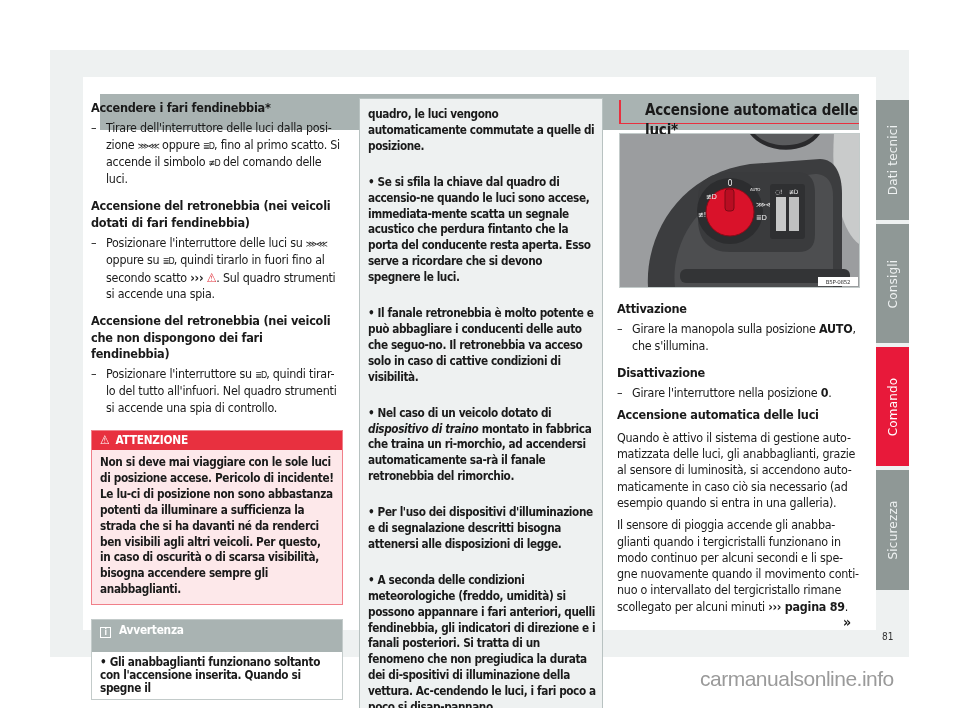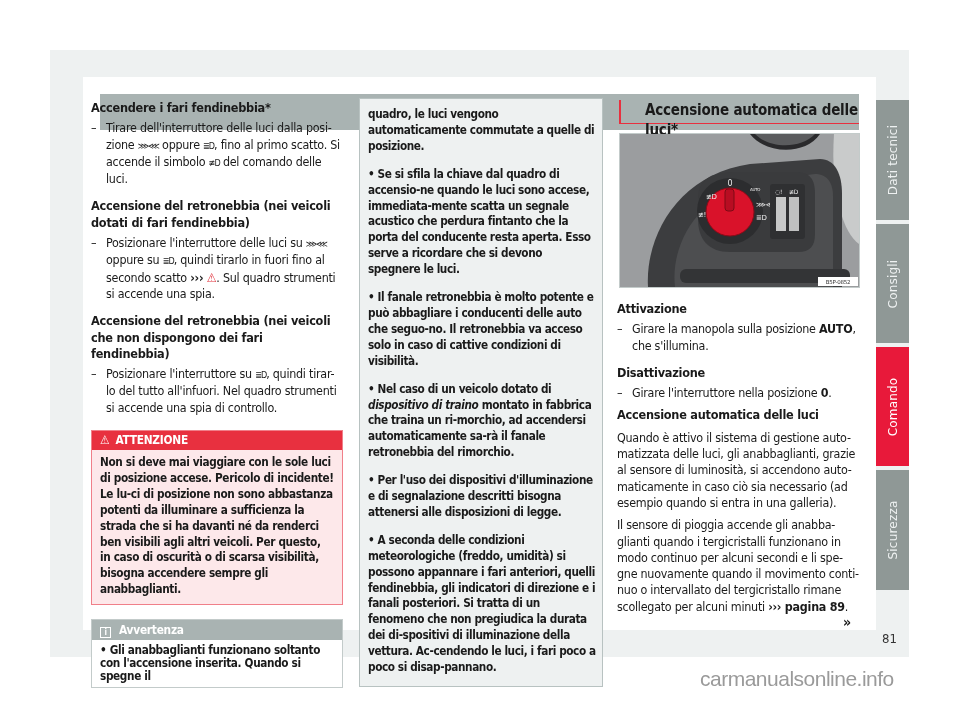--- a/index.html
+++ b/index.html
@@ -22,41 +22,41 @@
   .gap { height: 11px; }
   .sym { font-size: 9px; letter-spacing: -1px; }
   .warn-tri { color: #e0303a; }
 
   .attn { margin-top: 14px; width: 252px; border: 1px solid #f07f89; background: #fde8ea; }
   .attn-head { background: #e8303f; color: #fff; font-weight: bold; font-size: 11.8px; height: 19px; line-height: 19px; padding-left: 8px; }
   .attn-head .tri { font-size: 12px; margin-right: 6px; }
   .attn-body { padding: 5px 8px 6px 8px; font-weight: bold; font-size: 11.7px; line-height: 15.9px; letter-spacing: -0.35px; }
 
   .note { margin-top: 14px; width: 252px; border: 1px solid #c3cbca; background: #fff; }
-  .note-head { background: #a9b3b2; color: #fff; font-weight: bold; font-size: 11.8px; height: 20px; line-height: 20px; padding-left: 8px; }
+  .note-head { background: #a9b3b2; color: #fff; font-weight: bold; font-size: 11.8px; height: 32px; line-height: 20px; padding-left: 8px; }
   .note-head .info { display: inline-block; width: 11px; height: 11px; border: 1px solid #fff; font-size: 8px; line-height: 9px; text-align: center; margin-right: 8px; vertical-align: -1px; }
   .note-body { padding: 4px 8px 4px 8px; font-weight: bold; font-size: 11.7px; line-height: 13px; letter-spacing: -0.35px; }
 
   .midbox { border: 1px solid #b8c2c1; background: #eef1f1; padding: 8px 6px 10px 8px; font-weight: bold; font-size: 11.7px; line-height: 15.9px; letter-spacing: -0.4px; }
-  .midbox p + p { margin-top: 12px; }
+  .midbox p + p { margin-top: 20px; }
 
   .section-title { font-size: 15px; font-weight: bold; border-left: 2px solid #e8303f; border-bottom: 1px solid #e8303f; padding-left: 24px; height: 24px; line-height: 20px; letter-spacing: -0.2px; margin-left: 2px; }
 
   .figure { margin-top: 9px; margin-left: 2px; width: 241px; border: 1px solid #c3cbca; }
   .fig-img { position: relative; width: 239px; height: 153px; background: #9a9c9d; overflow: hidden; }
   .fig-cap { font-size: 12.2px; line-height: 20px; height: 22px; padding-left: 5px; letter-spacing: -0.2px; }
   .fig-cap .fig-num { color: #e8303f; font-weight: bold; margin-right: 4px; }
 
   .bold { font-weight: bold; }
   .para { margin-top: 6px; }
   .tab { position: absolute; left: 876px; width: 33px; background: #8f9896; color: #eef1f1; }
   .tab span { position: absolute; left: 50%; top: 50%; transform: translate(-50%, -50%) rotate(-90deg); white-space: nowrap; font-size: 12px; letter-spacing: 0.2px; font-family: "DejaVu Sans", "Liberation Sans", sans-serif; }
   .tab.active { background: #e8193a; color: #fff; }
 
-  .page-num { position: absolute; left: 882px; top: 631px; font-size: 13px; color: #333; }
+  .page-num { position: absolute; left: 882px; top: 631px; font-size: 10px; color: #333; }
   .next-arrows { position: absolute; left: 843px; top: 614px; font-weight: bold; font-size: 14px; }
 
   .watermark { position: absolute; left: 700px; top: 667px; font-family: "Liberation Sans", sans-serif; font-size: 21px; color: #9a9a9a; letter-spacing: -0.5px; }
 </style>
 </head>
 <body>
 
 <div class="outer"></div>
 <div class="page"></div>
 <div class="header-bar">Per vedere ed essere visti</div>

